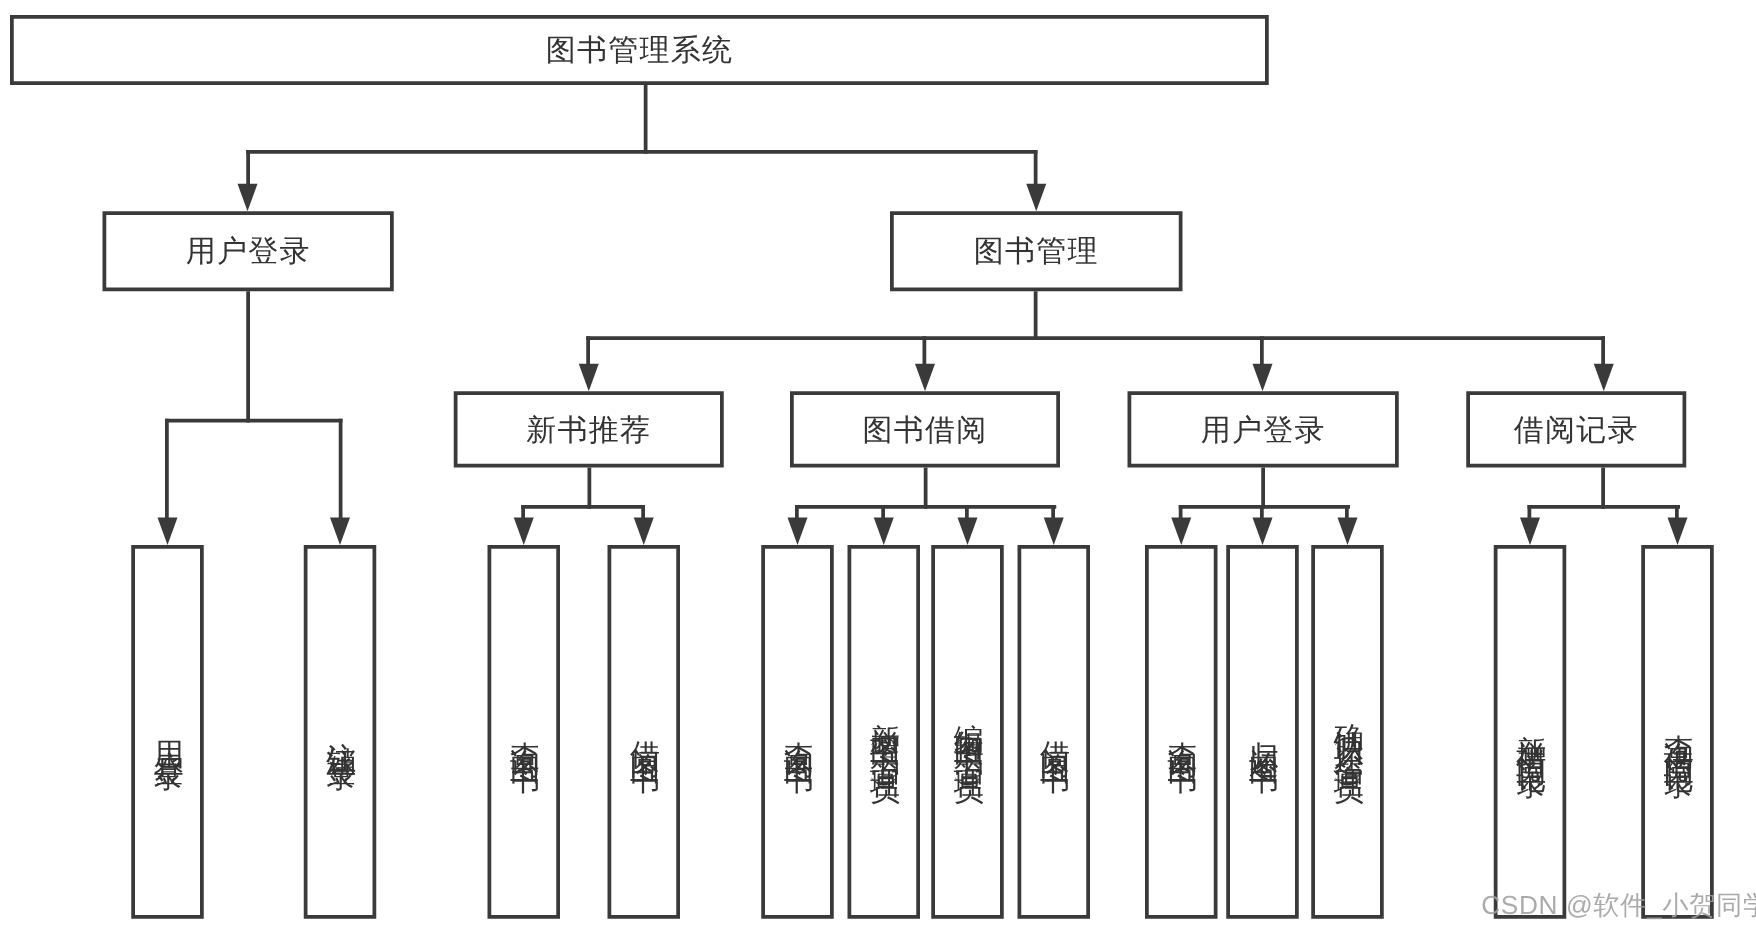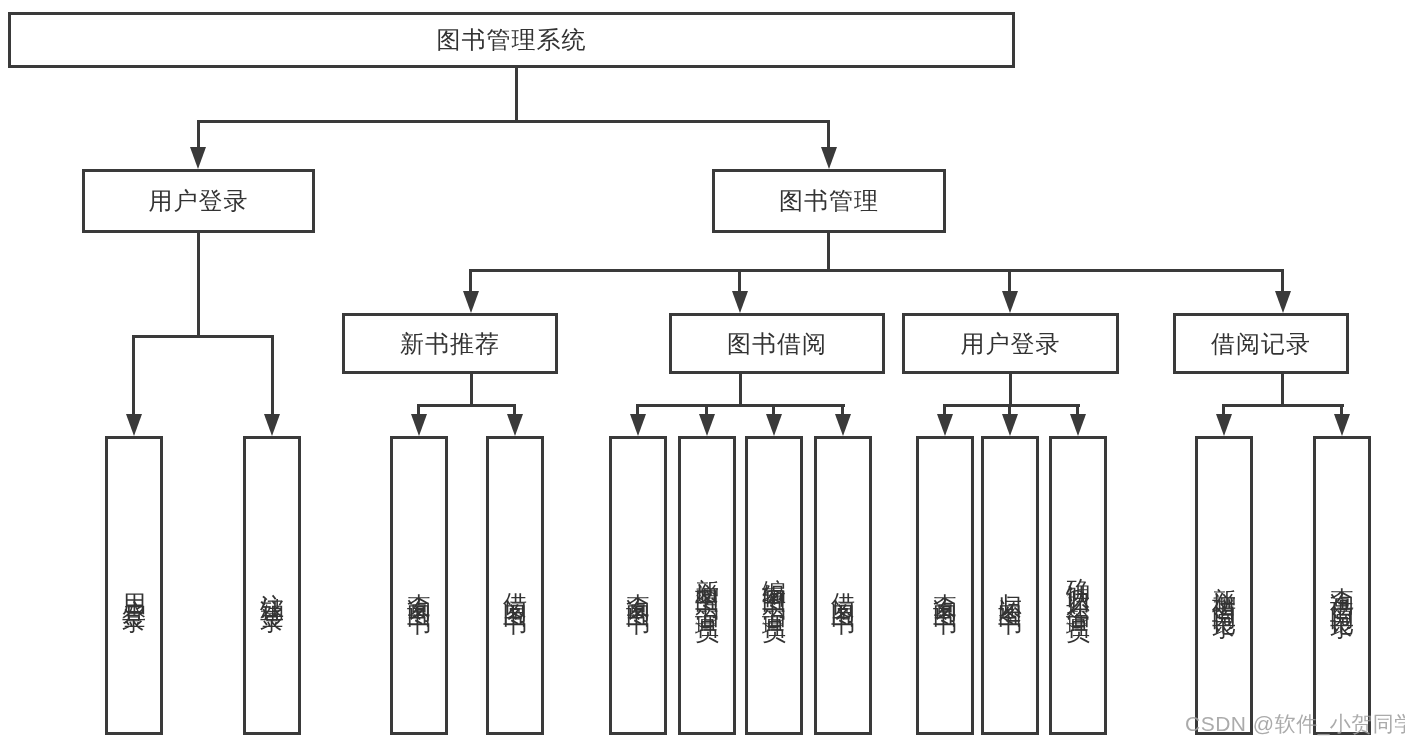--- a/index.html
+++ b/index.html
@@ -34,22 +34,22 @@
 </head>
 <body>
 
 <div class="canvas">
 
   <div class="hbox" style="left:8px;top:12px;width:1007px;height:56px;">图书管理系统</div>
 
   <div class="hbox" style="left:82px;top:169px;width:233px;height:64px;">用户登录</div>
   <div class="hbox" style="left:712px;top:169px;width:234px;height:64px;">图书管理</div>
 
-  <div class="hbox" style="left:342px;top:313px;width:216px;height:61px;">新书推荐</div>
-  <div class="hbox" style="left:632px;top:313px;width:216px;height:61px;margin-left:37px;">图书借阅</div>
+  <div class="hbox" style="left:363px;top:313px;width:216px;height:61px;">新书推荐</div>
+  <div class="hbox" style="left:632px;top:313px;width:216px;height:61px;">图书借阅</div>
   <div class="hbox" style="left:902px;top:313px;width:217px;height:61px;">用户登录</div>
   <div class="hbox" style="left:1173px;top:313px;width:176px;height:61px;">借阅记录</div>
 
   <div class="leaf" style="left:105px;">用户登录</div>
   <div class="leaf" style="left:243px;">注销登录</div>
 
   <div class="leaf" style="left:390px;">查询图书</div>
   <div class="leaf" style="left:486px;">借阅图书</div>
 
   <div class="leaf" style="left:609px;">查询图书</div>

